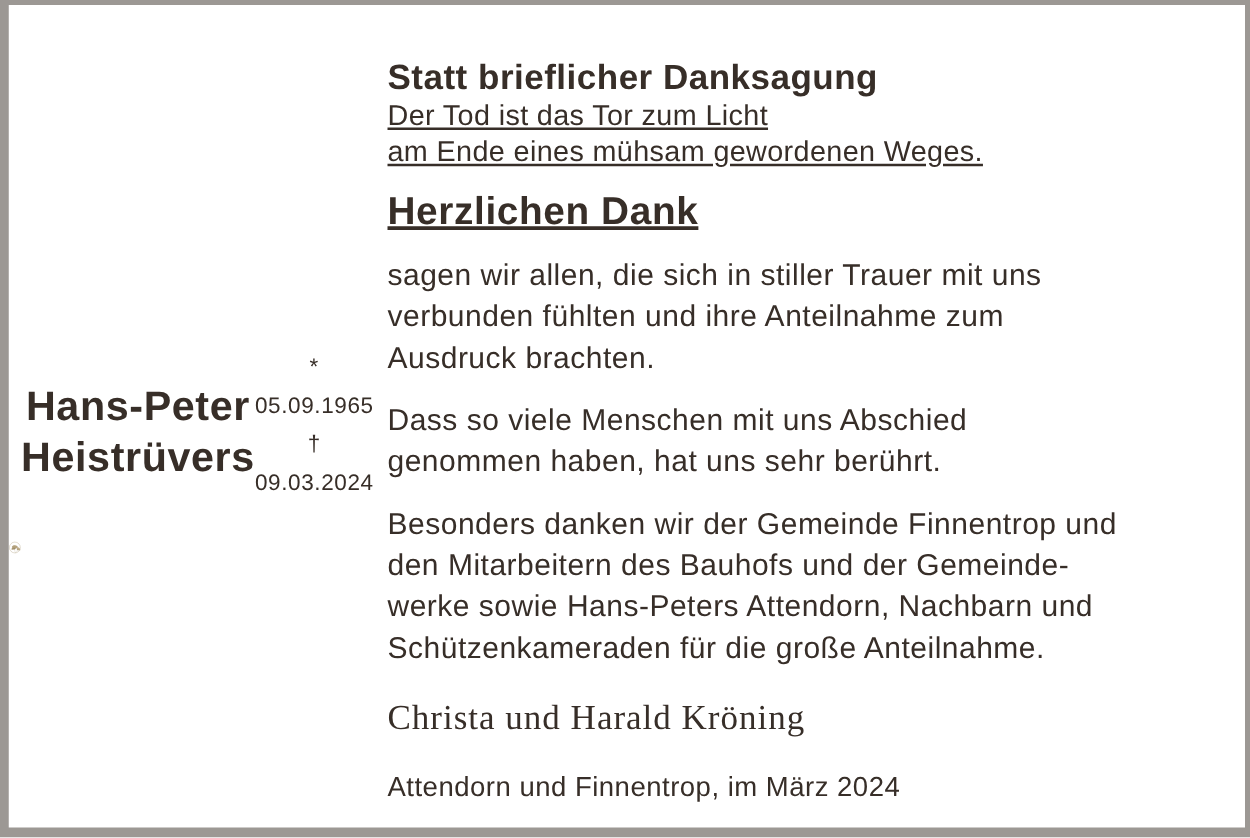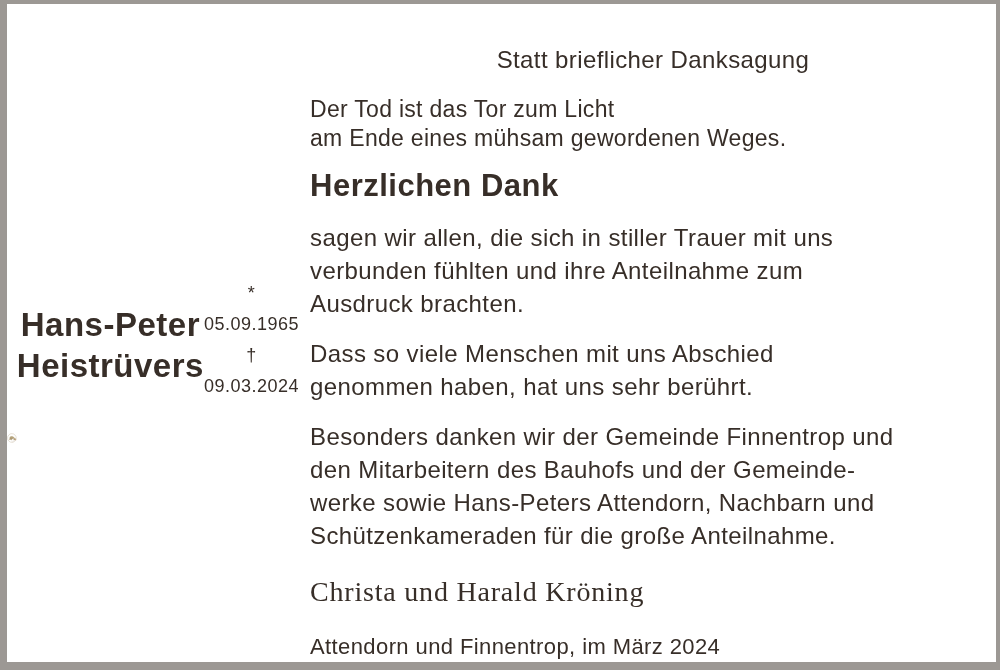--- a/index.html
+++ b/index.html
@@ -27,33 +27,34 @@
     letter-spacing:0.5px;
   }
   .dates{
     margin-top:13px;text-align:center;
     font-size:18px;line-height:31px;letter-spacing:0.5px;
   }
   .right-col{
     position:absolute;left:303px;top:0;width:686px;
   }
   .preamble{
-    margin-top:42px;font-size:24px;font-weight:normal;letter-spacing:0.4px;text-align:center;
+    margin-top:42px;font-size:28px;font-weight:bold;letter-spacing:0.4px;
   }
   .quote{
-    width:540px;margin-top:21px;
+    width:540px;
     font-size:23px;line-height:29px;letter-spacing:0.3px;
     white-space:pre-line;
+    text-decoration:underline;
   }
   .quote-attribution{
     width:540px;text-align:right;
     margin-top:3px;font-size:21px;letter-spacing:0.3px;
   }
   .thanks-heading{
-    margin-top:15px;font-size:31px;font-weight:bold;letter-spacing:0.5px;
+    margin-top:15px;font-size:31px;font-weight:bold;letter-spacing:0.5px;text-decoration:underline;
   }
   .body-paragraph{
     margin:17px 0 0 0;
     font-size:24px;line-height:33px;letter-spacing:0.4px;
     white-space:pre-line;
   }
   .signature{
     margin-top:24px;font-size:28px;letter-spacing:0.8px;font-family:Liberation Serif, serif;
   }
   .closing-line{

